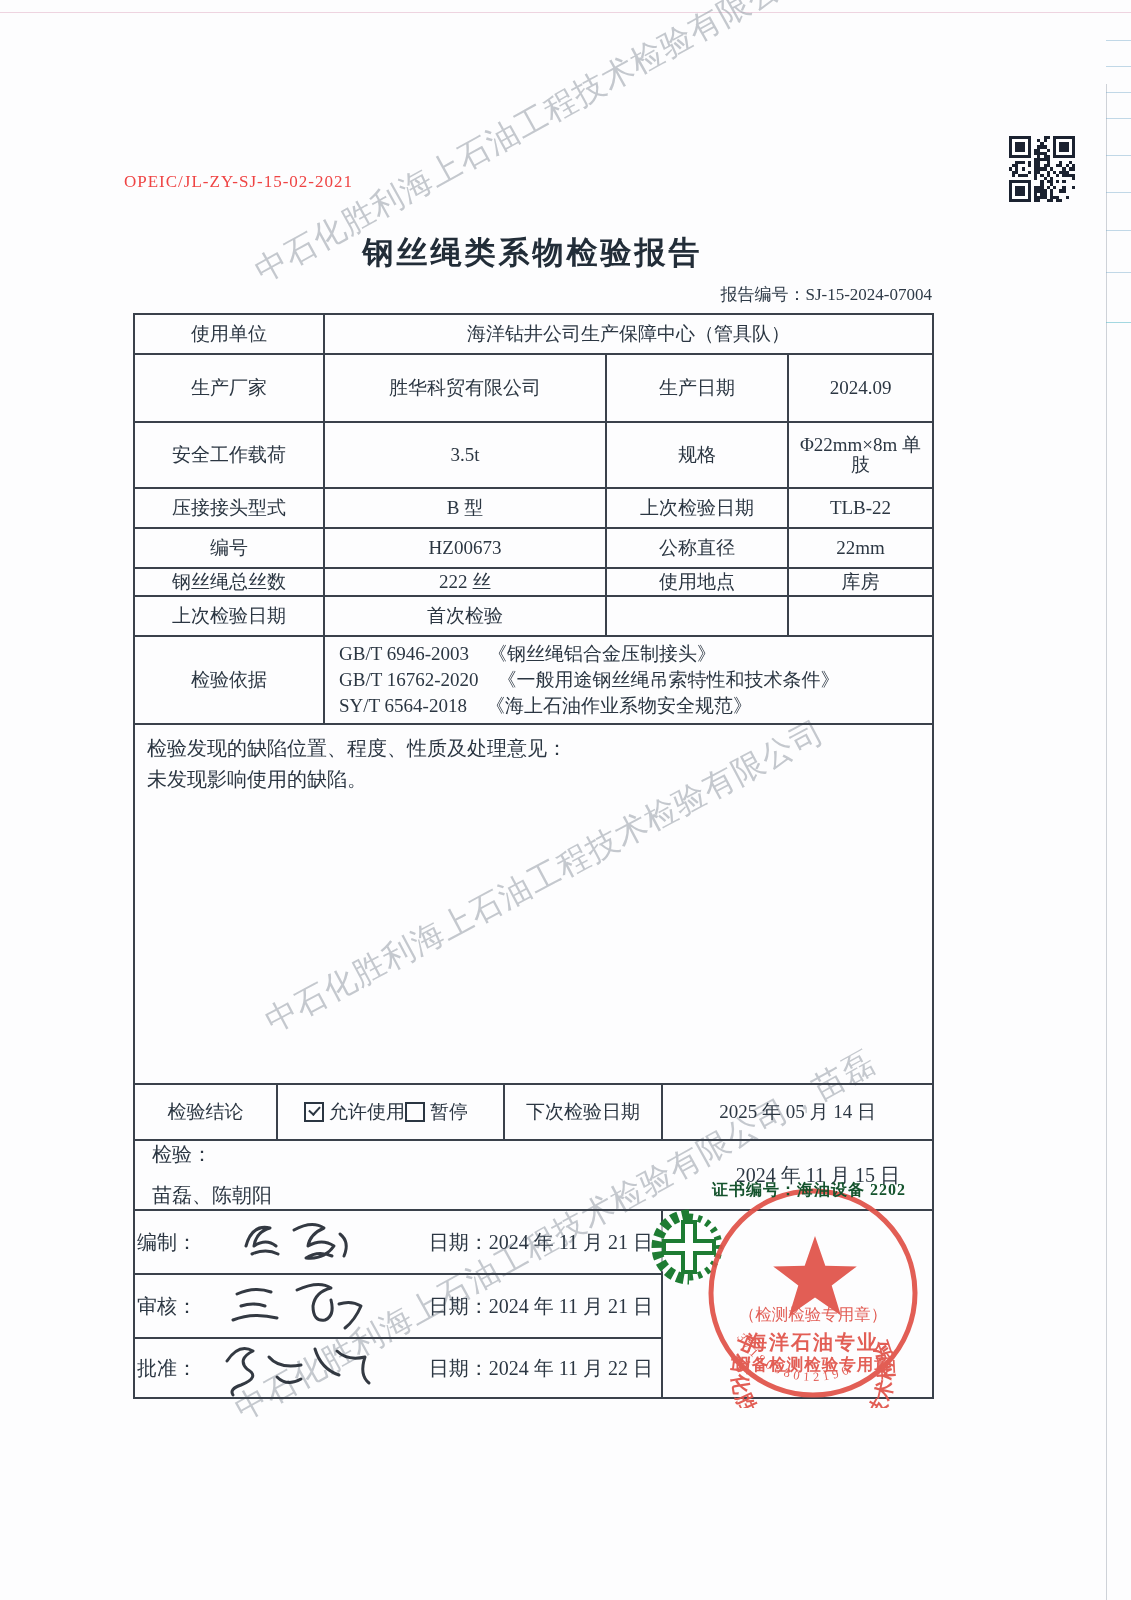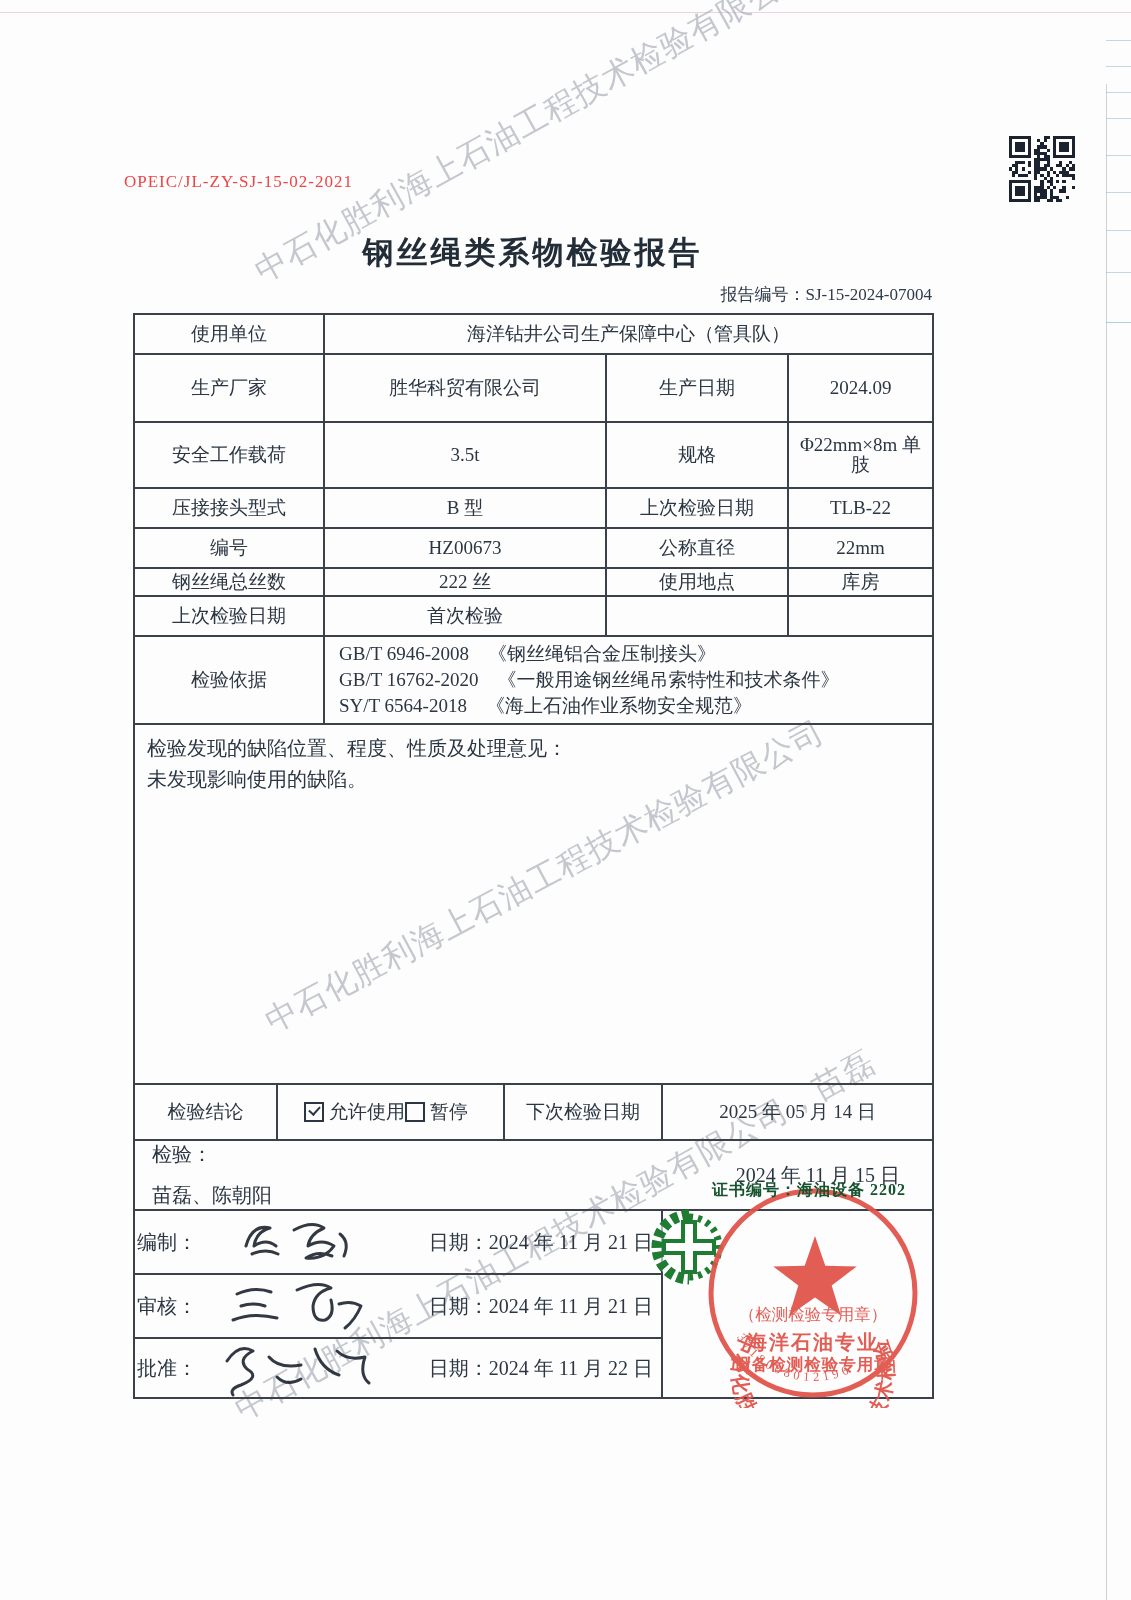--- a/index.html
+++ b/index.html
@@ -261,21 +261,21 @@
       </tr>
       <tr style="height:40px">
         <td colspan="2">上次检验日期</td>
         <td colspan="2">首次检验</td>
         <td colspan="2"></td>
         <td></td>
       </tr>
       <tr style="height:80px">
         <td colspan="2">检验依据</td>
         <td colspan="5" class="lft basis-cell">
-          <div>GB/T 6946-2008　《钢丝绳铝合金压制接头》</div>
+          <div>GB/T 6946-2003　《钢丝绳铝合金压制接头》</div>
           <div>GB/T 16762-2020　《一般用途钢丝绳吊索特性和技术条件》</div>
           <div>SY/T 6564-2018　《海上石油作业系物安全规范》</div>
         </td>
       </tr>
       <tr style="height:360px">
         <td colspan="7" class="lft defect-cell">
           <div>检验发现的缺陷位置、程度、性质及处理意见：</div>
           <div>未发现影响使用的缺陷。</div>
         </td>
       </tr>

